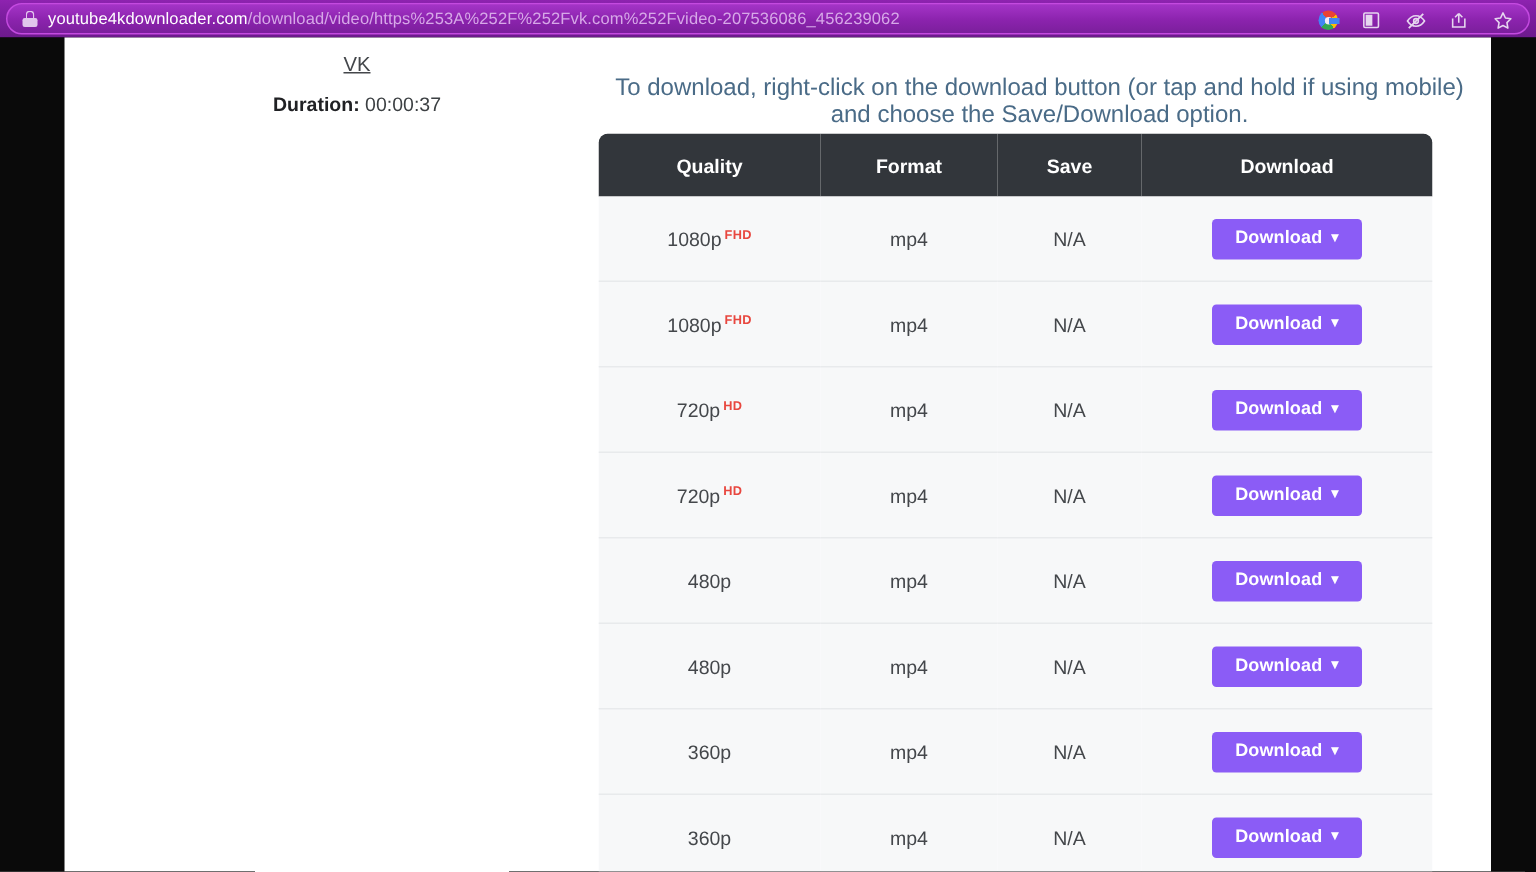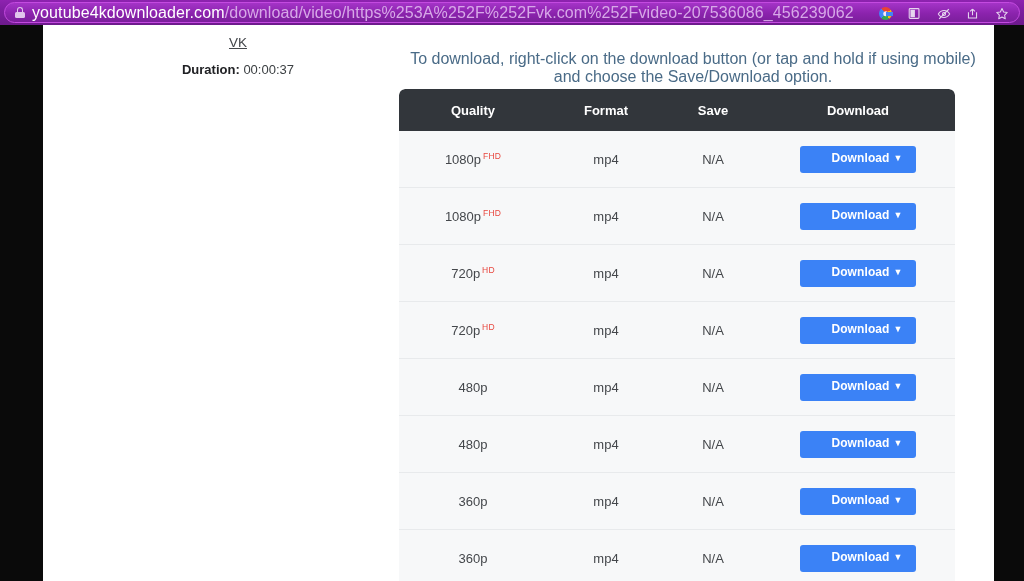--- a/index.html
+++ b/index.html
@@ -57,21 +57,21 @@
     box-sizing: border-box;
   }
   .lock-icon .body {
     position: absolute;
     bottom: 0; left: 0.5px;
     width: 10px; height: 6.5px;
     background: #e9d4f2;
     border-radius: 1.5px;
   }
   .url-text {
-    font-size: 16px;
+    font-size: 11px;
     letter-spacing: .1px;
     white-space: nowrap;
     overflow: hidden;
     color: #ffffff;
   }
   .url-domain { color: #ffffff; }
   .url-path { color: #d7a8e8; }
 
   .bar-icons {
     position: absolute;
@@ -216,32 +216,32 @@
     font-size: 13px;
     color: #44474b;
     border-bottom: 1px solid #e8eaec;
     vertical-align: middle;
   }
   .quality-badge {
     font-size: 8.5px;
     color: #e8473f;
     vertical-align: super;
     margin-left: 2px;
-    font-weight: normal;
+    font-weight: bold;
     letter-spacing: .2px;
   }
   .dl-btn {
     display: inline-block;
-    background: #3b82f6;
+    background: #8b5cf6;
     color: #ffffff;
     font-size: 12px;
     font-weight: bold;
     border: none;
     border-radius: 3px;
-    padding: 6px 13px 7px 31px;
+    padding: 6px 13px 7px 15px;
     line-height: 13px;
     cursor: pointer;
     font-family: "Liberation Sans", sans-serif;
     letter-spacing: .1px;
   }
   .dl-btn .caret {
     font-size: 9px;
     margin-left: 4px;
     position: relative;
     top: -1px;

